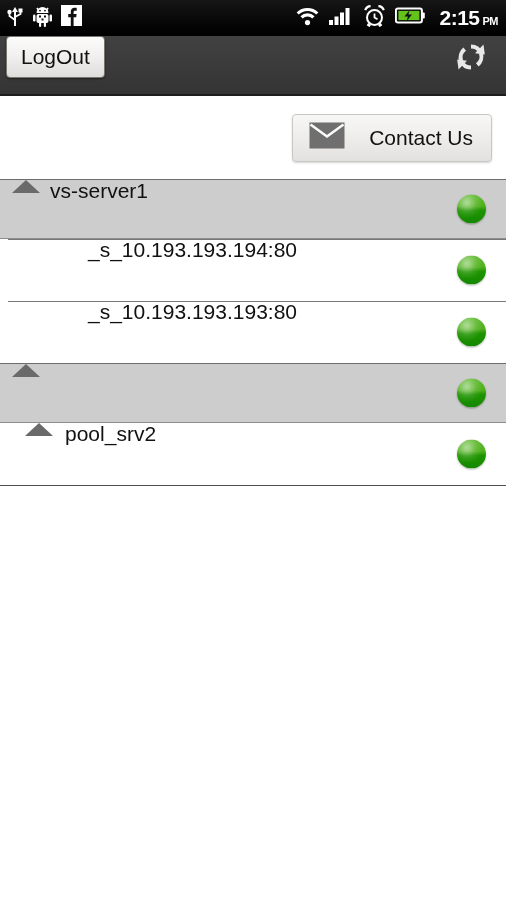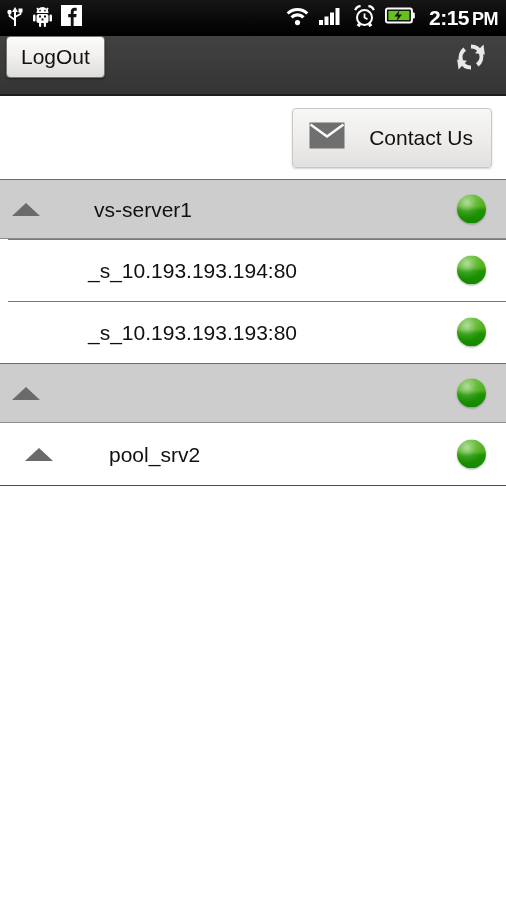--- a/index.html
+++ b/index.html
@@ -21,21 +21,21 @@
     padding:0 8px 0 6px;
     border-bottom:1px solid #000;
   }
   .sb-left { display:flex; align-items:center; gap:9px; }
   .sb-right { margin-left:auto; display:flex; align-items:center; gap:9px; }
   .sb-ico { display:block; }
   .sb-time {
     color:#fff; font-size:21px; font-weight:bold;
     letter-spacing:-0.5px; margin-left:5px; line-height:1;
   }
-  .sb-ampm { font-size:18px; font-weight:bold; margin-left:3px; }
+  .sb-ampm { font-size:11px; font-weight:bold; margin-left:3px; }
 
   
   .actionbar {
     position:relative; height:60px; width:100%;
     background:linear-gradient(to bottom,#414141 0%, #3b3b3b 50%, #343434 100%);
     border-bottom:2px solid #1d1d1d;
     display:flex; 
   }
   .logout-btn {
     margin-left:6px;
@@ -57,36 +57,35 @@
 
   
   .contactbar {
     position:relative; width:100%; height:83px;
     background:#ffffff;
     display:flex; align-items:center; justify-content:flex-end;
     padding-right:14px;
   }
   .contact-btn {
     display:flex; align-items:center; gap:24px;
-    height:60px; padding:0 18px 0 16px;
+    height:48px; padding:0 18px 0 16px;
     background:linear-gradient(to bottom,#f7f7f6 0%, #efeeec 45%, #e2e1df 100%);
     border:1px solid #c8c7c3;
     border-radius:4px;
     box-shadow:0 1px 2px rgba(0,0,0,0.17);
     cursor:pointer;
   }
   .contact-label { font-size:21px; color:#111; white-space:nowrap; }
 
   
   .tree { width:100%; background:#fff; }
   .row {
     position:relative; width:100%;
-    display:flex; align-items:center;
+    display:flex; 
     height:62px;
-    gap:44px;
   }
   .row.group {
     background:#cdcdcd;
     border-top:1px solid #6c6c6c;
     border-bottom:1px solid #8d8d8d;
     height:60px;
   }
   .row.child { background:#ffffff; }
   .row.sep-top::before {
     content:""; position:absolute; left:8px; right:0; top:0;

